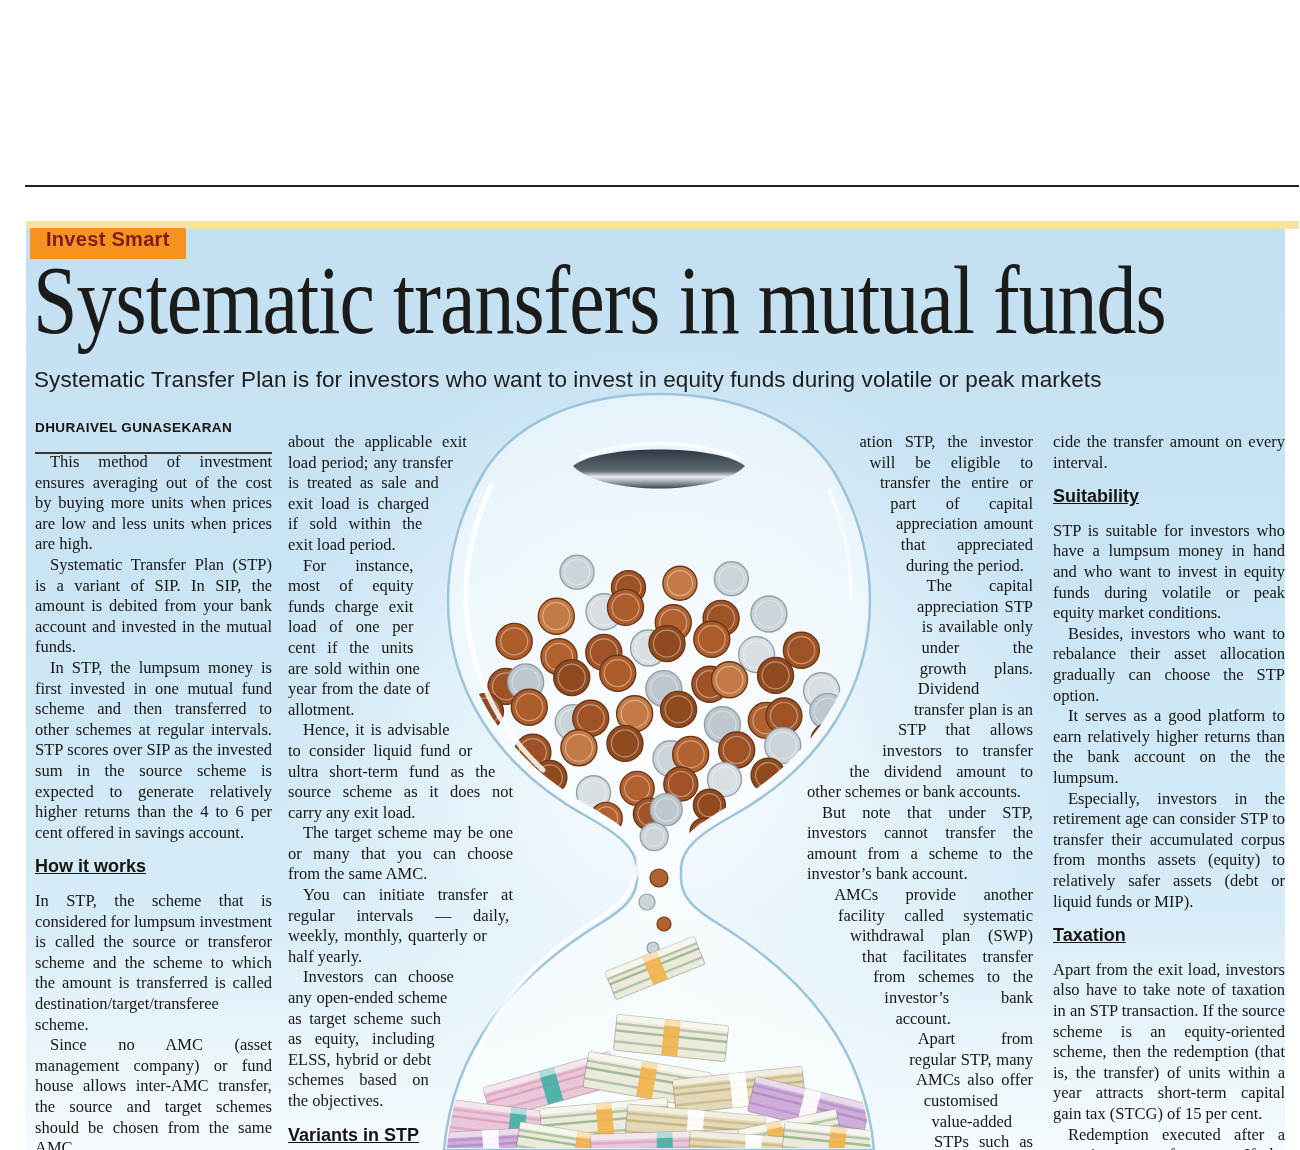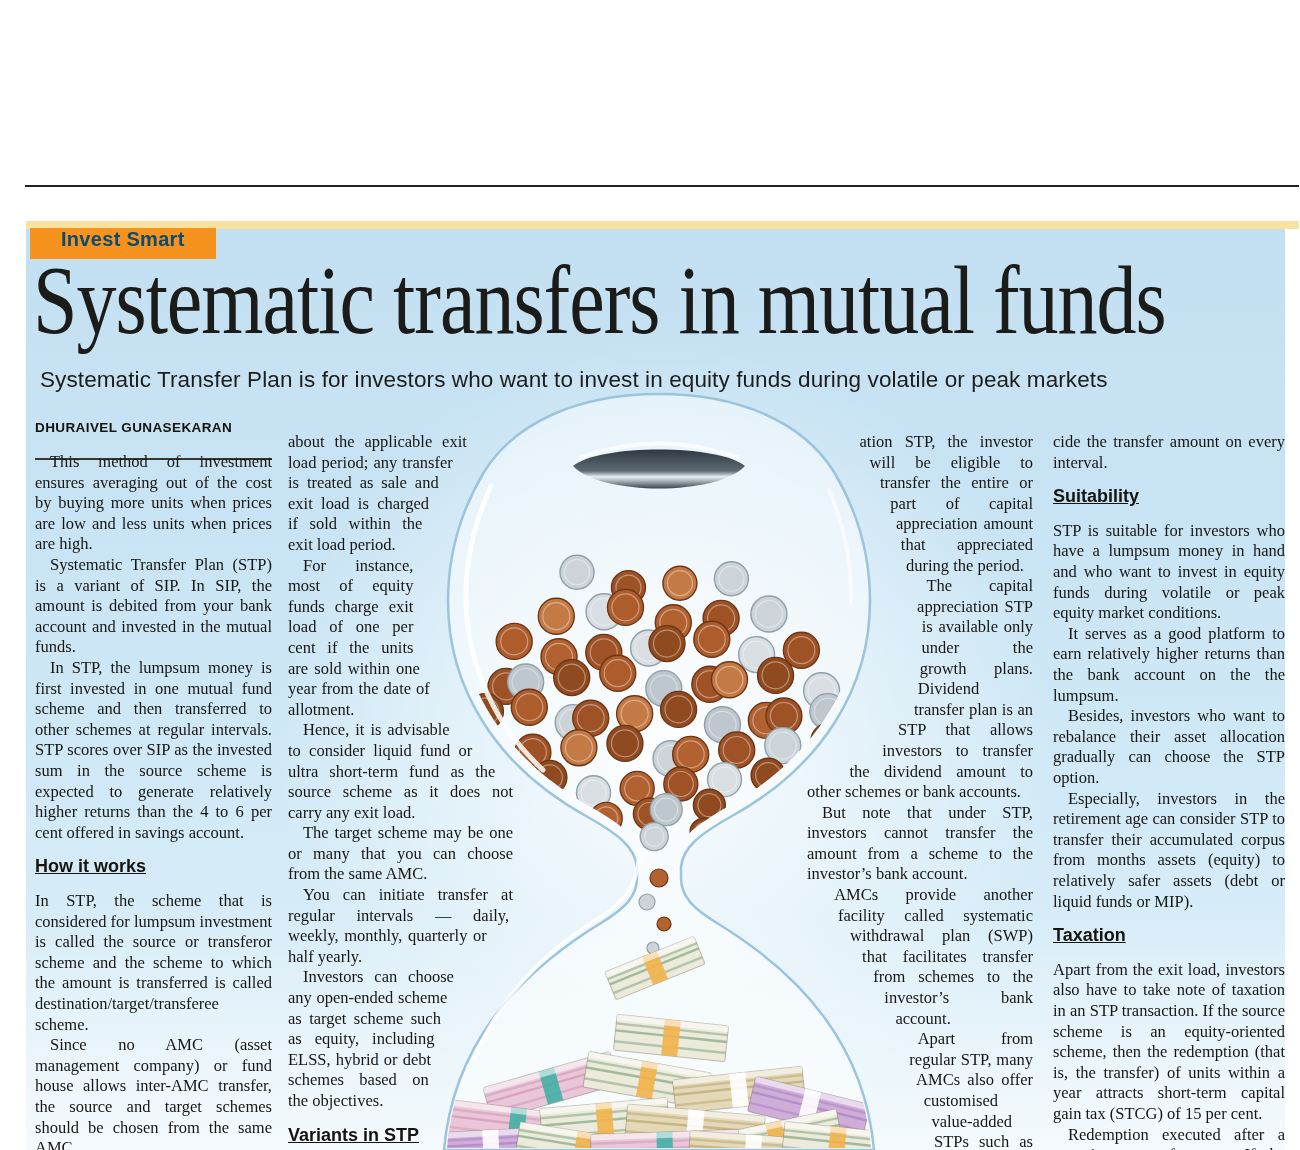--- a/index.html
+++ b/index.html
@@ -6,31 +6,31 @@
   .page{position:relative;width:1300px;height:1150px;background:#ffffff;overflow:hidden;
         font-family:"Liberation Serif",serif;}
   .top-rule{position:absolute;left:25px;top:185px;width:1274px;height:2px;background:#23221f;}
   .accent-strip{position:absolute;left:26px;top:221px;width:1273px;height:8px;background:#f7e2a0;}
   .panel{position:absolute;left:26px;top:229px;width:1259px;height:921px;overflow:hidden;
          background:linear-gradient(180deg,#c3e0f2 0%,#c9e4f4 34%,#d2eaf7 62%,#dff0f9 100%);}
   .panel .glow{position:absolute;left:250px;top:110px;width:780px;height:820px;
          background:radial-gradient(closest-side,rgba(255,255,255,.9),rgba(255,255,255,0));}
   .panel .glow-b{position:absolute;left:0;bottom:0;width:100%;height:240px;
          background:linear-gradient(180deg,rgba(255,255,255,0),rgba(250,253,254,.8));}
-  .badge{position:absolute;left:30px;top:228px;height:31px;line-height:31px;padding:0 31px;
-         background:#f6921e;color:#0c4a6e;font:bold 20px "Liberation Sans",sans-serif;
+  .badge{position:absolute;left:30px;top:228px;height:31px;line-height:31px;padding:0 16px;
+         background:#f6921e;color:#7f1d1d;font:bold 20px "Liberation Sans",sans-serif;
          letter-spacing:.3px;z-index:3;}
   .headline{position:absolute;left:33px;top:250px;width:1245px;margin:0;color:#1b1b19;
          font:400 80px/1.04 "Liberation Serif",serif;letter-spacing:-1px;white-space:nowrap;
          transform:scaleY(1.22);transform-origin:top left;z-index:2;}
-  .standfirst{position:absolute;left:40px;top:366px;width:1235px;margin:0;color:#1d1d1c;
+  .standfirst{position:absolute;left:34px;top:366px;width:1235px;margin:0;color:#1d1d1c;
          font:400 22.5px/1.2 "Liberation Sans",sans-serif;letter-spacing:.1px;z-index:2;}
   .byline{position:absolute;left:35px;top:421px;width:237px;color:#16130e;
          font:bold 13.5px/1.1 "Liberation Sans",sans-serif;letter-spacing:.4px;
-         border-bottom:2px solid #3a362e;padding-bottom:22px;z-index:2;}
+         border-bottom:2px solid #3a362e;padding-bottom:16px;z-index:2;}
   .illo{position:absolute;left:433px;top:386px;width:452px;height:764px;z-index:1;pointer-events:none;}
   .col{position:absolute;top:418px;height:732px;overflow:hidden;z-index:2;
        text-align:justify;font-size:16.5px;line-height:20.6px;color:#171614;}
   .col1{left:35px;top:452px;height:698px;width:237px;}
   .col2{left:288px;width:233px;}
   .col4{left:799px;width:234px;}
   .col5{left:1053px;width:232px;}
   .col p{margin:0;text-indent:15px;hyphens:auto;-webkit-hyphens:auto;}
   .col p.noind{text-indent:0;margin-top:14px;}
   .col h3{margin:13px 0 1px;font:bold 18px/1.15 "Liberation Sans",sans-serif;
@@ -365,20 +365,20 @@
       <p>The capital appreciation STP is available only under the growth plans. Dividend transfer plan is an STP that allows investors to transfer the dividend amount to other schemes or bank accounts.</p>
       <p>But note that under STP, investors cannot transfer the amount from a scheme to the investor’s bank account.</p>
       <p>AMCs provide another facility called systematic withdrawal plan (SWP) that facilitates transfer from schemes to the investor’s bank account.</p>
       <p>Apart from regular STP, many AMCs also offer customised value-added STPs such as flexi STPs to the investors.</p>
       <p>For instance, Kotak and IDFC mutual funds allow investors to transfer an amount from source scheme to the target scheme based on the price-to-earnings (PE) of the Sensex or Nifty 50.</p>
     </div>
   <div class="col col5">
       <p class="noind">cide the transfer amount on every interval.</p>
       <h3>Suitability</h3>
       <p class="noind">STP is suitable for investors who have a lumpsum money in hand and who want to invest in equity funds during volatile or peak equity market conditions.</p>
+      <p>Besides, investors who want to rebalance their asset allocation gradually can choose the STP option.</p>
       <p>It serves as a good platform to earn relatively higher returns than the bank account on the the lumpsum.</p>
-      <p>Besides, investors who want to rebalance their asset allocation gradually can choose the STP option.</p>
       <p>Especially, investors in the retirement age can consider STP to transfer their accumulated corpus from months assets (equity) to relatively safer assets (debt or liquid funds or MIP).</p>
       <h3>Taxation</h3>
       <p class="noind">Apart from the exit load, investors also have to take note of taxation in an STP transaction. If the source scheme is an equity-oriented scheme, then the redemption (that is, the transfer) of units within a year attracts short-term capital gain tax (STCG) of 15 per cent.</p>
       <p>Redemption executed after a year is exempt from tax. If the source scheme is non-equity oriented scheme (debt fund), the redemption of units within 36 months attracts short-term capital gain tax, which is taxed as per</p>
     </div>
 </div>
 
 </body></html>

